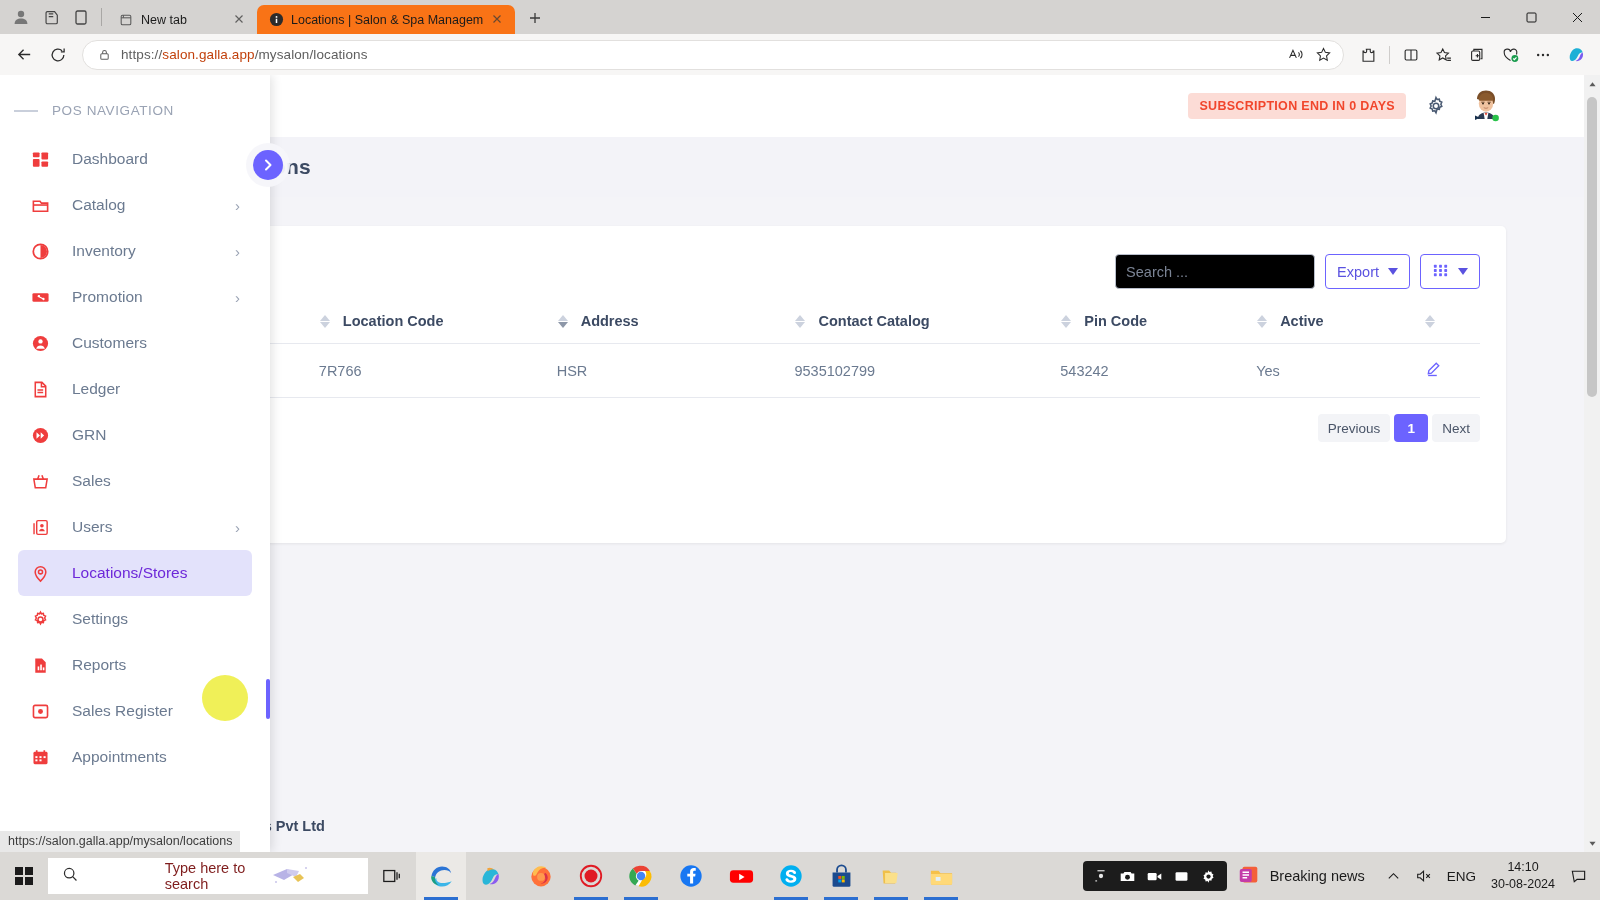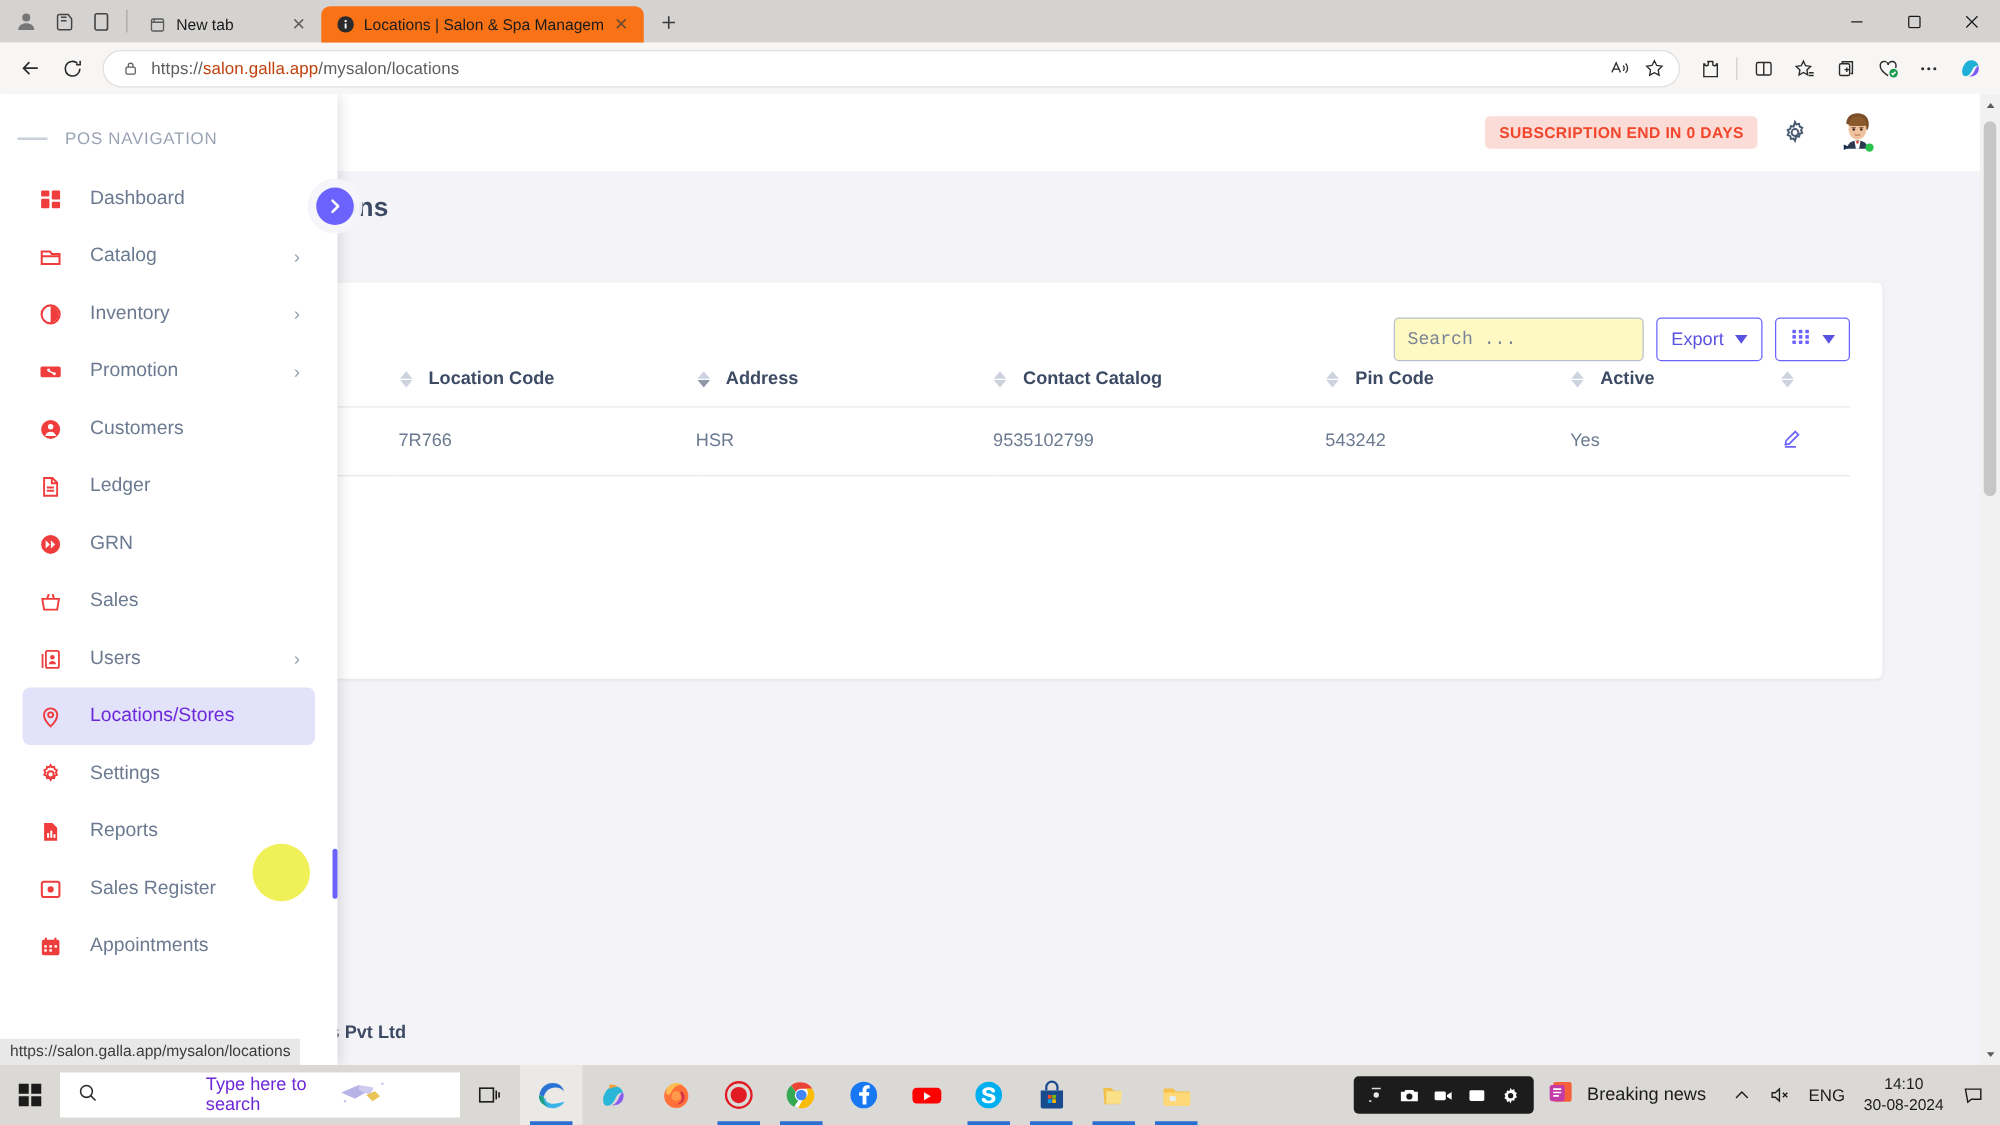--- a/index.html
+++ b/index.html
@@ -83,31 +83,31 @@
     background: #fff; border-radius: 5px; box-shadow: 0 1px 3px rgba(0,0,0,.07);
   }
   .card-top { display: flex; align-items: center; justify-content: space-between; padding: 28px 26px 0 26px; }
   .show-entries { font-size: 14px; color: #6b7a90; display: flex; align-items: center; gap: 8px; }
   .show-select {
     border: 1px solid #ccd3df; border-radius: 4px; padding: 4px 8px; font-size: 14px; color: #5a6a80;
   }
   .card-tools { display: flex; align-items: center; gap: 10px; }
   .search-input {
     width: 200px; height: 35px; border: 1px solid #b9bfcc; border-radius: 4px;
-    padding: 0 10px; font-size: 14.5px; color: #7a8699; font-family: Liberation Mono, monospace; background:#fef9c3;
+    padding: 0 10px; font-size: 14.5px; color: #7a8699; font-family: Liberation Sans, sans-serif; background:#000000;
   }
   .search-input::placeholder { color: #7b8495; }
   .btn-outline {
     height: 35px; border: 1px solid #6c63ff; border-radius: 4px; background: #fff;
     color: #5a52e0; font-size: 14.5px; display: flex; align-items: center;
     gap: 9px; padding: 0 11px;
   }
   .caret { width: 0; height: 0; border-left: 5px solid transparent; border-right: 5px solid transparent; border-top: 7px solid #5a52e0; }
 
-  table.dt { width: 100%; border-collapse: collapse; }
+  table.dt { width: 100%; border-collapse: collapse; margin-top: 18px; }
   table.dt th {
     text-align: left; font-size: 14.5px; color: #3c4a63; font-weight: 700;
     padding: 6px 0 14px 0; position: relative;
   }
   table.dt th .sortwrap { display: flex; align-items: center; }
   .sort-ico { width: 12px; margin-right: 12px; display: flex; flex-direction: column; align-items: center; }
   .sort-ico i { display:block; width:0; height:0; border-left:5px solid transparent; border-right:5px solid transparent; }
   .sort-ico i.up { border-bottom: 6px solid #ccd2de; margin-bottom: 1px; }
   .sort-ico i.dn { border-top: 6px solid #ccd2de; }
   .sort-ico.active i.dn { border-top-color: #8d97a8; }
@@ -168,21 +168,21 @@
 
   
   .taskbar {
     height: 48px; background: #dbd9d6; display: flex; align-items: center; flex: none; position: relative;
   }
   .start-btn { width: 48px; height: 48px; display: flex; align-items: center; justify-content: center; }
   .tb-search {
     width: 320px; height: 36px; background: #fff; display: flex; align-items: center;
     gap: 12px; padding: 0 10px 0 14px; position: relative;
   }
-  .tb-search span { font-size: 14.5px; color: #6d28d9; flex: 1; }
+  .tb-search span { font-size: 14.5px; color: #7f1d1d; flex: 1; }
   .tb-taskview { width: 48px; height: 48px; display: flex; align-items: center; justify-content: center; }
   .tb-apps { display: flex; align-items: center; }
   .tb-app { width: 50px; height: 48px; display: flex; align-items: center; justify-content: center; position: relative; }
   .tb-app.running::after { content:''; position: absolute; bottom: 0; left: 8px; right: 8px; height: 3px; background: #2c6fd1; }
   .tb-app.active { background: #ebe9e6; }
   .tray { position: absolute; right: 0; display: flex; align-items: center; gap: 0; height: 48px; padding-right: 6px; }
   .rec-toolbar { background: #1c1c1c; border-radius: 4px; height: 30px; display: flex; align-items: center; gap: 3px; padding: 0 6px; margin-right: 10px; }
   .rec-btn { width: 24px; height: 24px; display: flex; align-items: center; justify-content: center; }
   .news { display: flex; align-items: center; gap: 9px; margin-right: 14px; }
   .news span { font-size: 14.5px; color: #1b1b1b; }
@@ -504,20 +504,28 @@
                       <path d="M13.6 3.6l2.8 2.8-8.2 8.2-3.4.6.6-3.4z"></path>
                         <path d="M4.6 17.2h9.6"></path>
                     </svg>
                   </span>
                 </td>
               </tr>
             </tbody>
           </table>
         </div>
 
+        <div class="card-bottom">
+          <div class="info-text">Showing 1 to 1 of 1 entries</div>
+          <div class="pager">
+            <div class="pg ghost">Previous</div>
+            <div class="pg current">1</div>
+            <div class="pg ghost">Next</div>
+          </div>
+        </div>
       </div>
 
       <div class="app-footer">
         <span>
           <svg width="16" height="16" viewBox="0 0 18 18">
               <path d="M9 15.5S2.2 11.2 2.2 6.7A3.5 3.5 0 0 1 9 5.2a3.5 3.5 0 0 1 6.8 1.5c0 4.5-6.8 8.8-6.8 8.8z" fill="#e02020"></path>
             </svg>
         </span>
         <span class="foot-text">by</span>
         <span class="foot-text"><b>Treewalker Technologies Pvt Ltd</b></span>

